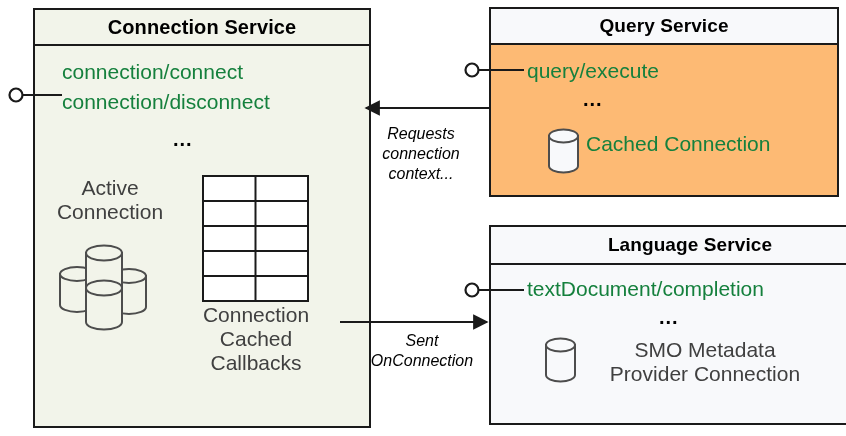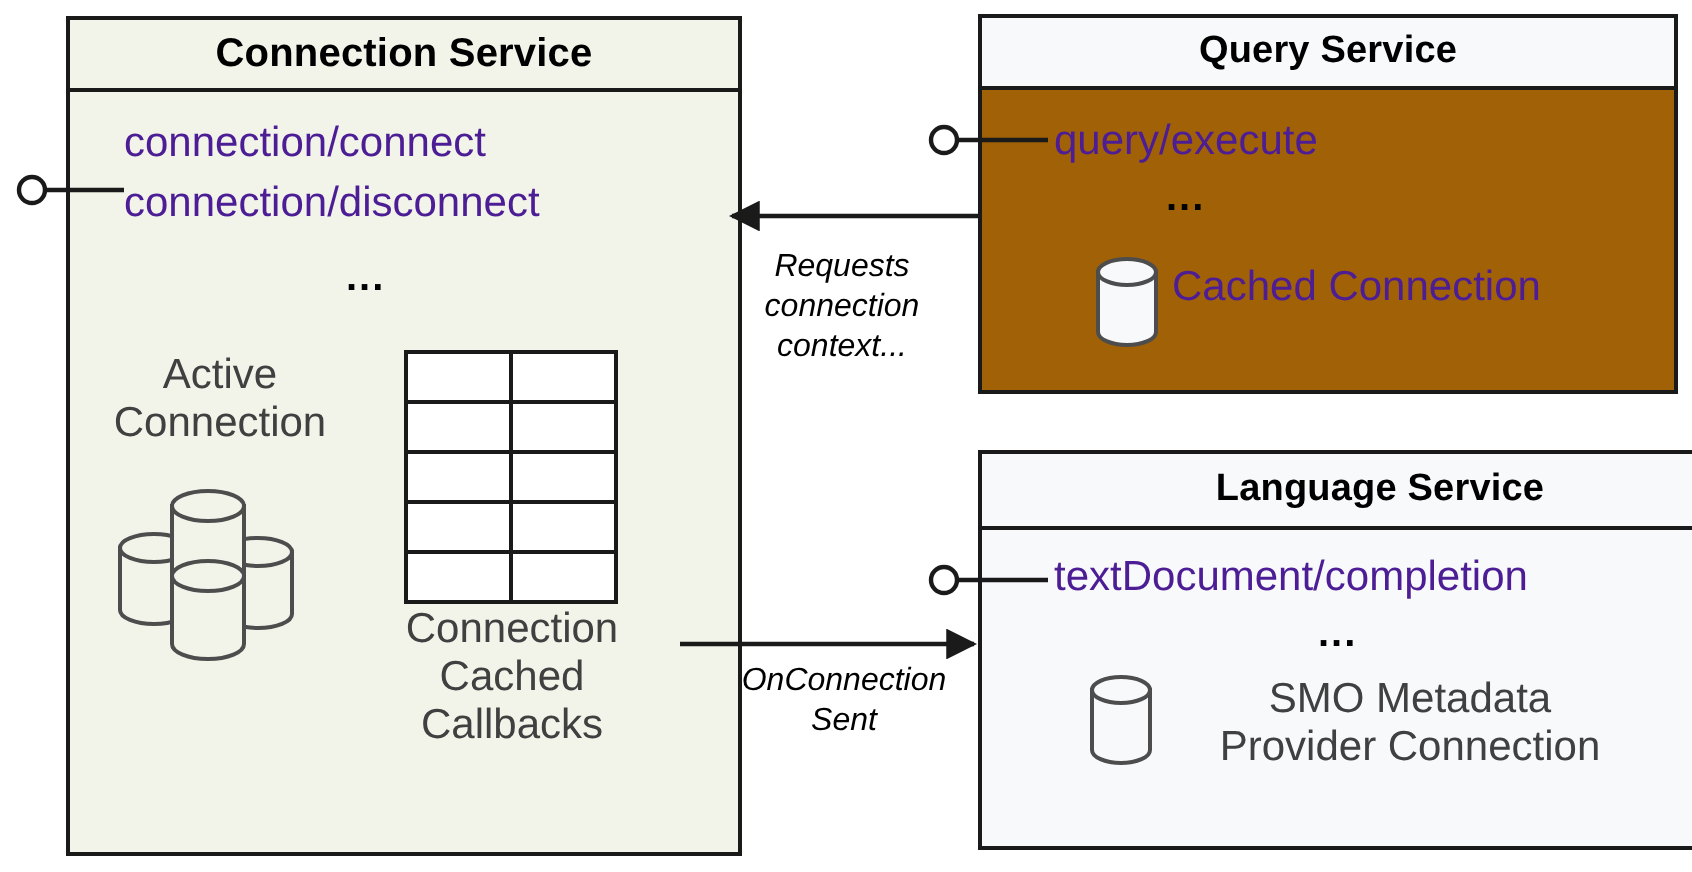--- a/index.html
+++ b/index.html
@@ -63,21 +63,21 @@
     background: #f2f4ea;
   }
   #connection-service .box-body { top: 36px; }
 
   
   #query-service {
     left: 489px;
     top: 7px;
     width: 350px;
     height: 190px;
-    background: #a16207;
+    background: #fdba74;
   }
   #query-service .box-header {
     height: 36px;
     font-size: 19px;
     background: #f8f9fb;
   }
   #query-service .box-body { top: 36px; }
 
   
   #language-service {
@@ -90,21 +90,21 @@
   #language-service .box-header {
     height: 38px;
     font-size: 19px;
     background: #f8f9fb;
   }
   #language-service .box-body { top: 38px; }
 
   
   .op-text {
     position: absolute;
-    color: #4c1d95;
+    color: #15803d;
     white-space: nowrap;
     line-height: 1.12;
   }
   .ellipsis {
     position: absolute;
     color: #000000;
     font-weight: bold;
     letter-spacing: 1px;
   }
   .label-center {
@@ -200,22 +200,22 @@
     <div>Provider Connection</div>
   </div>
 
   <div class="edge-label" id="edge-label-requests">
     <div>Requests</div>
     <div>connection</div>
     <div>context...</div>
   </div>
 
   <div class="edge-label" id="edge-label-sent">
+    <div>Sent</div>
     <div>OnConnection</div>
-    <div>Sent</div>
   </div>
 
   <svg class="svg-layer" viewBox="0 0 846 436">
     <defs>
       <marker id="arrow-left" viewBox="0 0 10 10" refX="9" refY="5" markerWidth="7" markerHeight="7" orient="auto-start-reverse">
         <path d="M 0 0 L 10 5 L 0 10 z" fill="#1a1a1a"></path>
       </marker>
       <marker id="arrow-right" viewBox="0 0 10 10" refX="9" refY="5" markerWidth="7" markerHeight="7" orient="auto">
         <path d="M 0 0 L 10 5 L 0 10 z" fill="#1a1a1a"></path>
       </marker>

